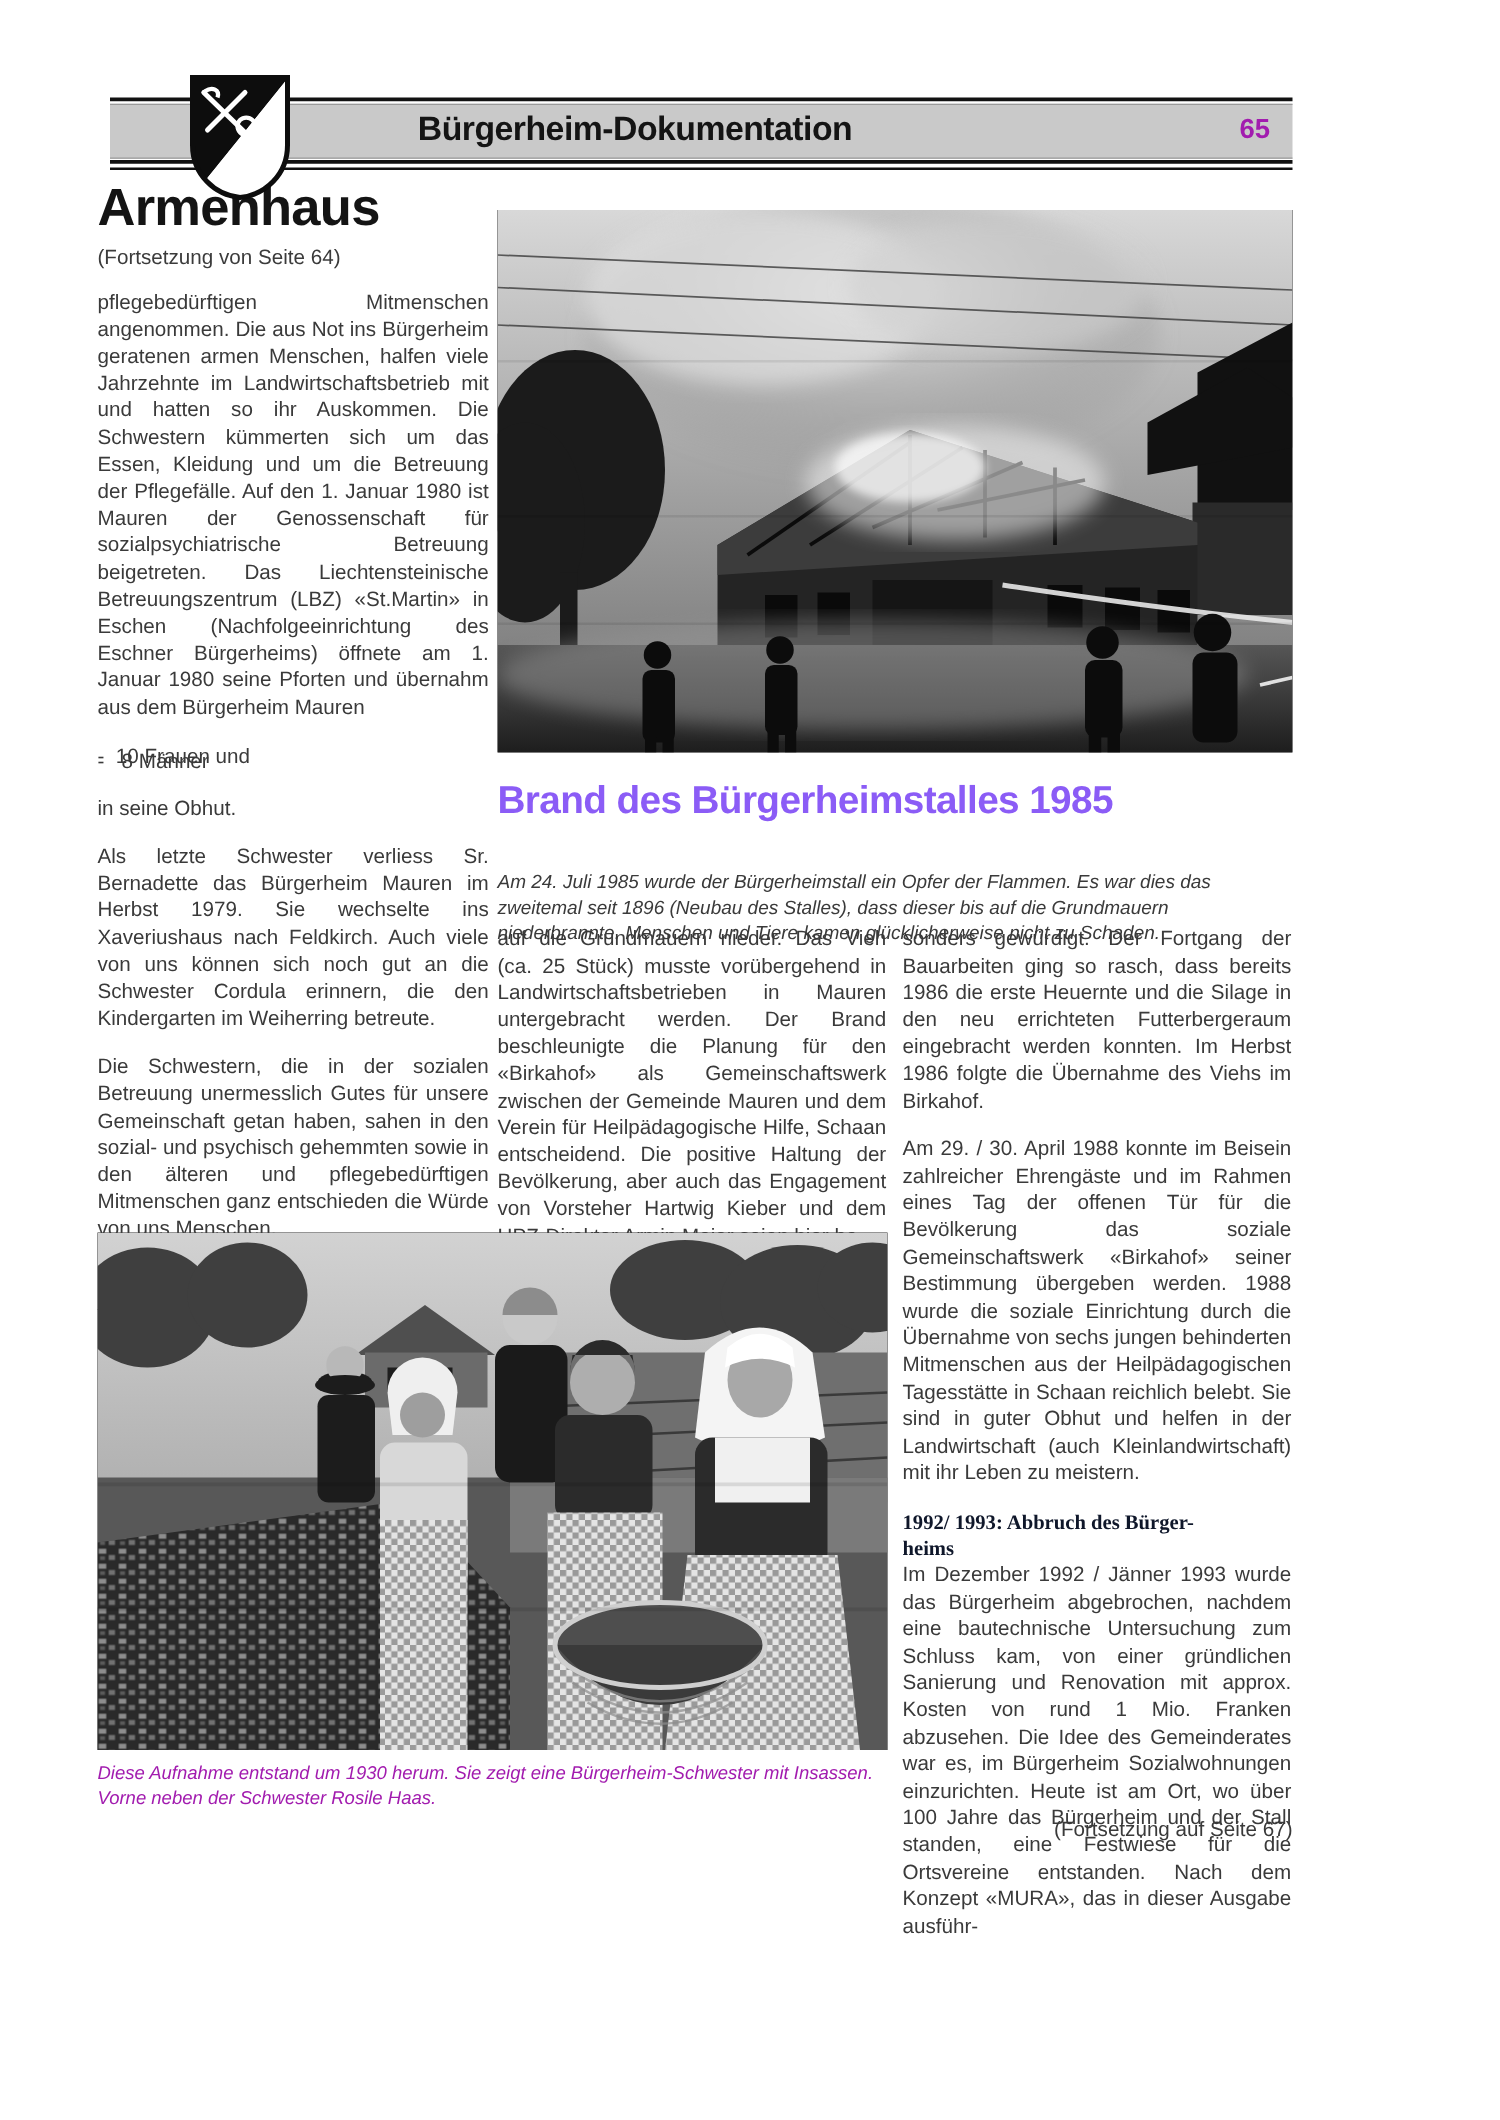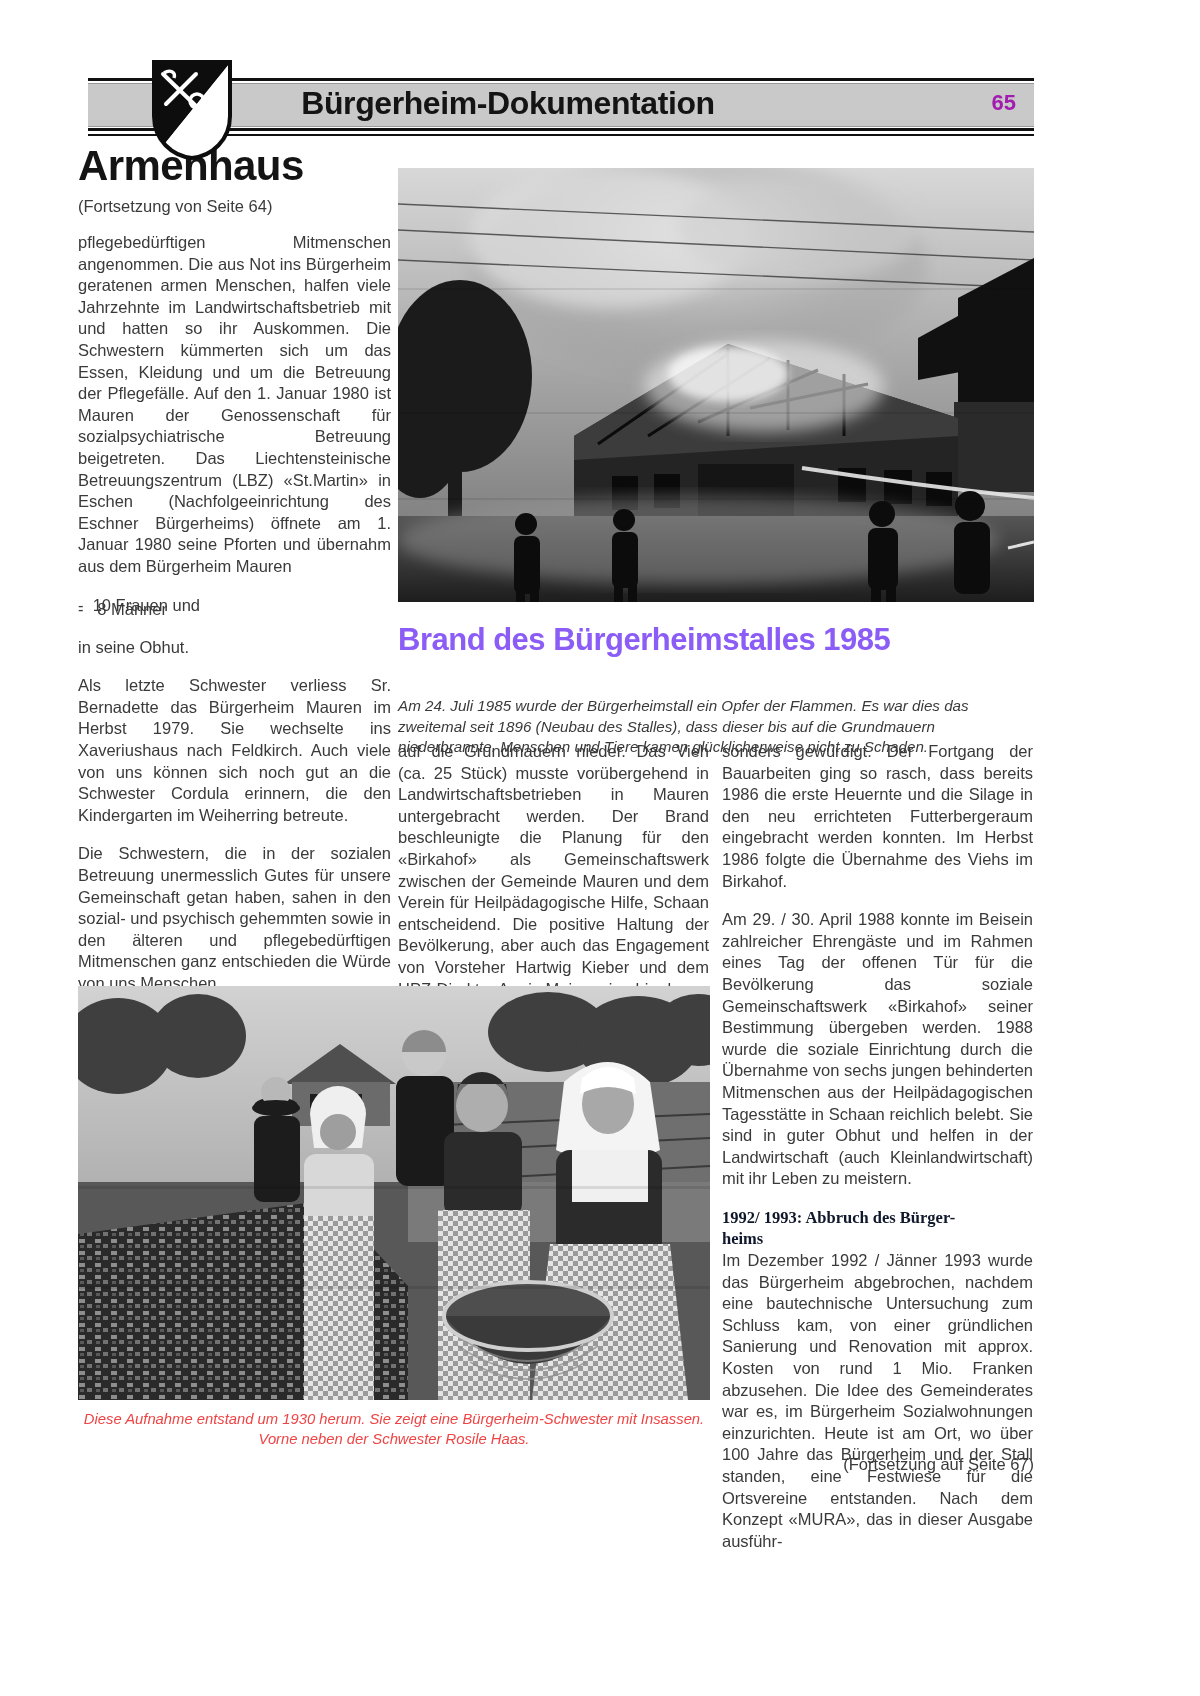--- a/index.html
+++ b/index.html
@@ -51,21 +51,21 @@
     position: absolute;
     left: 0; top: 56px;
     width: 946px; height: 2px;
     background: #111;
   }
   .header-title {
     position: absolute;
     left: 0; top: 8px;
     width: 840px;
     text-align: center;
-    font-size: 32px;
+    font-size: 27px;
     font-weight: bold;
     letter-spacing: -0.4px;
     color: #141414;
     line-height: 34px;
   }
   .header-pageno {
     position: absolute;
     right: 18px; top: 8px;
     font-size: 22px;
     font-weight: bold;
@@ -181,22 +181,22 @@
     height: 414px;
   }
   .caption {
     position: absolute;
     left: 78px;
     top: 1409px;
     width: 632px;
     font-size: 14.8px;
     line-height: 20px;
     font-style: italic;
-    color: #ef4444;
-    text-align: center;
+    color: #a21caf;
+    text-align: left;
   }
   .cont-note {
     position: absolute;
     right: 166px;
     top: 1455px;
     font-size: 16.5px;
     color: #3a3a3a;
     text-align: center;
   }
 </style>

